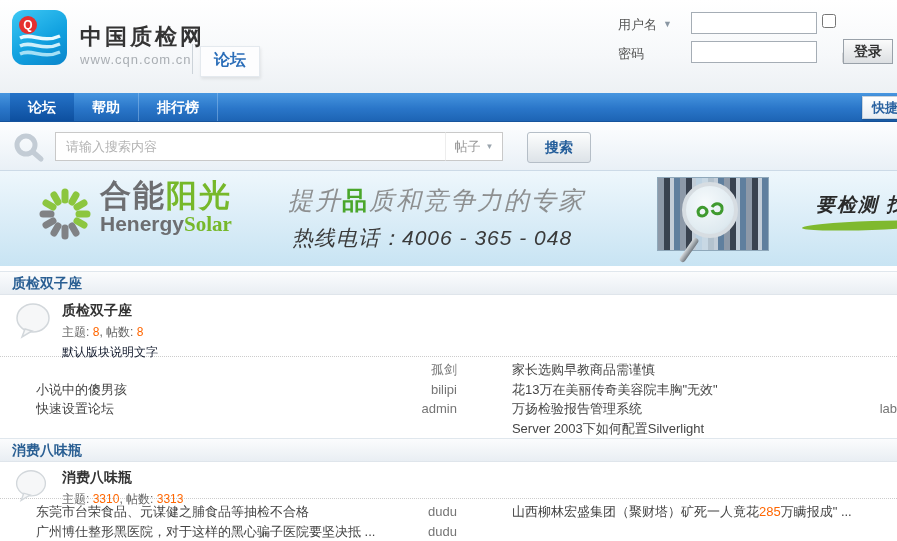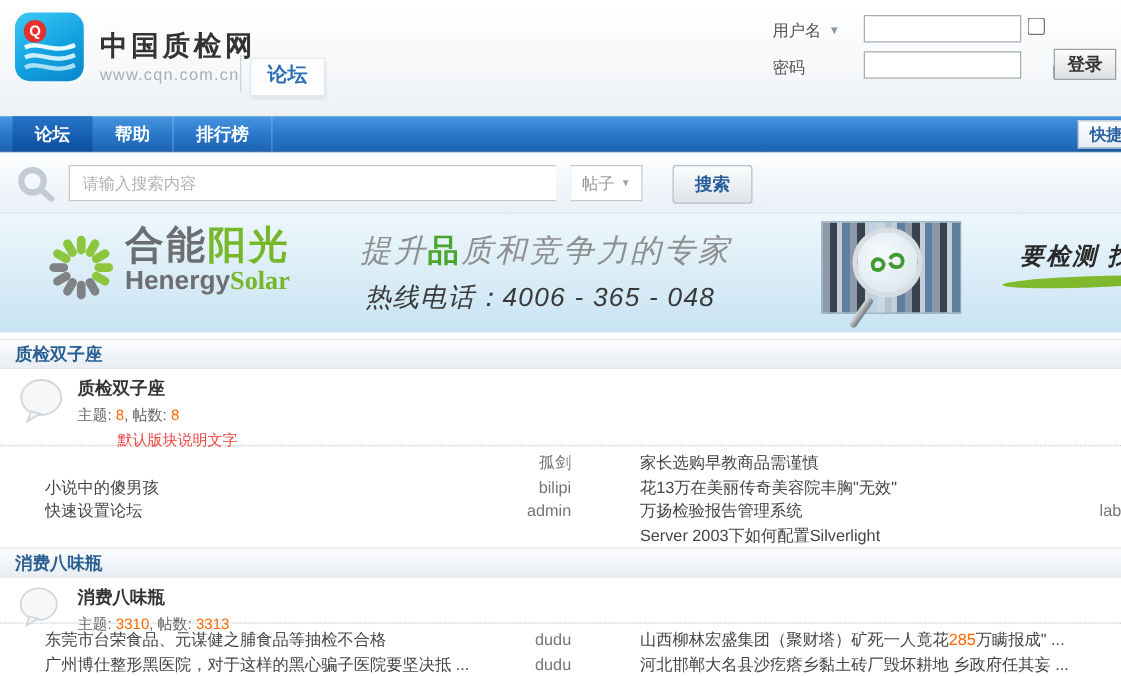--- a/index.html
+++ b/index.html
@@ -45,21 +45,21 @@
 
   
   .searchbar { position:relative; height:49px; background:linear-gradient(180deg,#fdfeff,#e9f0f6);
                border-bottom:1px solid #ccdae7; }
   .mag { position:absolute; left:13px; top:11px; }
   .search-wrap { position:absolute; left:55px; top:10px; display:flex; align-items:stretch; }
   .search-in { width:390px; height:29px; border:1px solid #c9c9c9; border-right:none; padding:0 10px;
                font-size:13px; color:#333; }
   .search-in::placeholder { color:#b3b3b3; }
   .scope { width:58px; height:29px; background:#fff; border:1px solid #c9c9c9; border-left:1px solid #ededed;
-           color:#999; font-size:13px; display:flex; align-items:center; justify-content:center; gap:5px; cursor:pointer;margin-left:11px; }
+           color:#999; font-size:13px; display:flex; align-items:center; justify-content:center; gap:5px; cursor:pointer; }
   .scope .arr { font-size:8px; color:#9aa4ad; }
   .search-btn { margin-left:24px; height:31px; padding:0 17px; background:linear-gradient(180deg,#fcfdfd,#dde3e8);
                 border:1px solid #b5bec7; border-radius:3px; color:#235d9a; font-weight:bold; font-size:14px; cursor:pointer; }
 
   
   .banner { position:relative; height:95px; background:linear-gradient(180deg,#eef7fc 0%,#ddeef8 45%,#c8e4f3 100%); }
   .sunburst { position:absolute; left:36px; top:13px; }
   .brand { position:absolute; left:100px; top:9px; line-height:1.05; }
   .brand .cn { font-size:31px; font-weight:bold; letter-spacing:2px; }
   .brand .en { font-size:21px; font-weight:bold; letter-spacing:0px; }
@@ -85,21 +85,21 @@
             background:linear-gradient(180deg,#fbfcfd,#e9eef3);
             border-top:1px solid #e0e7ed; border-bottom:1px solid #dfe5eb;
             color:#2a5f93; font-weight:bold; font-size:14px; }
   .sec2 .sec-hd { margin-top:0; }
   .forum-row { position:relative; padding:7px 0 0 62px; border-bottom:1px dotted #ccc; }
   .fr-tall { height:62px; } .fr-short { height:37px; }
   .bubble { position:absolute; left:13px; top:6px; }
   .f-name { font-size:14px; font-weight:bold; color:#333; cursor:pointer; }
   .f-stats { font-size:12px; color:#666; margin-top:4px; }
   .f-stats .num { color:#f60; }
-  .f-desc { font-size:12px; color:#ef4444; margin-top:3px;margin-left:32px; }
+  .f-desc { font-size:12px; color:#0f172a; margin-top:3px; }
 
   .threads { display:flex; padding-top:3px; }
   .tcol { white-space:nowrap; }
   .tcol1 { width:422px; margin-left:36px; }
   .tcol2 { width:386px; margin-left:55px; }
   .trow { display:flex; height:19.5px; line-height:19.5px; font-size:13px; }
   .ttitle { color:#444; overflow:hidden; cursor:pointer; }
   .ttitle .hl { color:#f60; }
   .tauthor { margin-left:auto; padding-left:8px; color:#757575; cursor:pointer; }
 </style>
@@ -282,19 +282,15 @@
           <span class="tauthor">dudu</span>
         </div>
       </div>
     <div class="tcol tcol2">
 
         <div class="trow">
           <span class="ttitle"><span>山西柳林宏盛集团（聚财塔）矿死一人竟花</span><span class="hl">285</span><span>万瞒报成" ...</span></span>
           <span class="tauthor"></span>
         </div>
 
-        <div class="trow">
-          <span class="ttitle"><span>河北邯郸大名县沙疙瘩乡黏土砖厂毁坏耕地 乡政府任其妄 ...</span><span class="hl"></span><span></span></span>
-          <span class="tauthor"></span>
-        </div>
       </div>
   </div>
 </div>
 
 </body></html>

